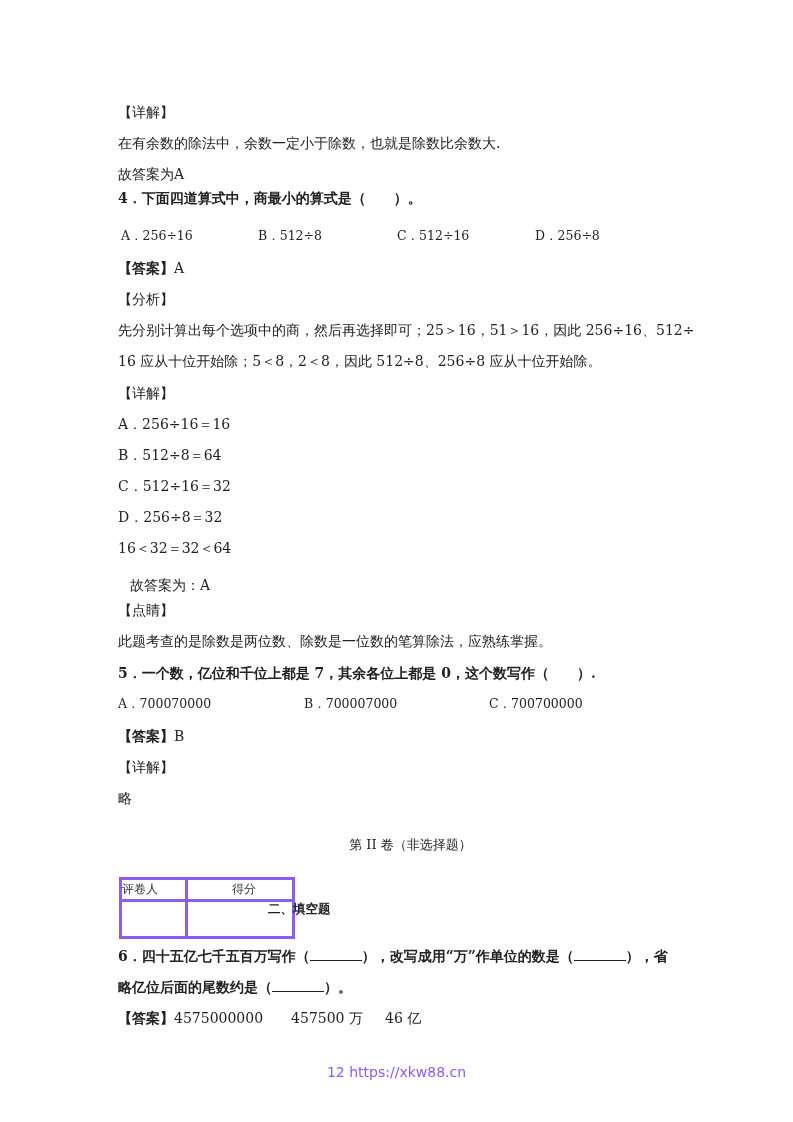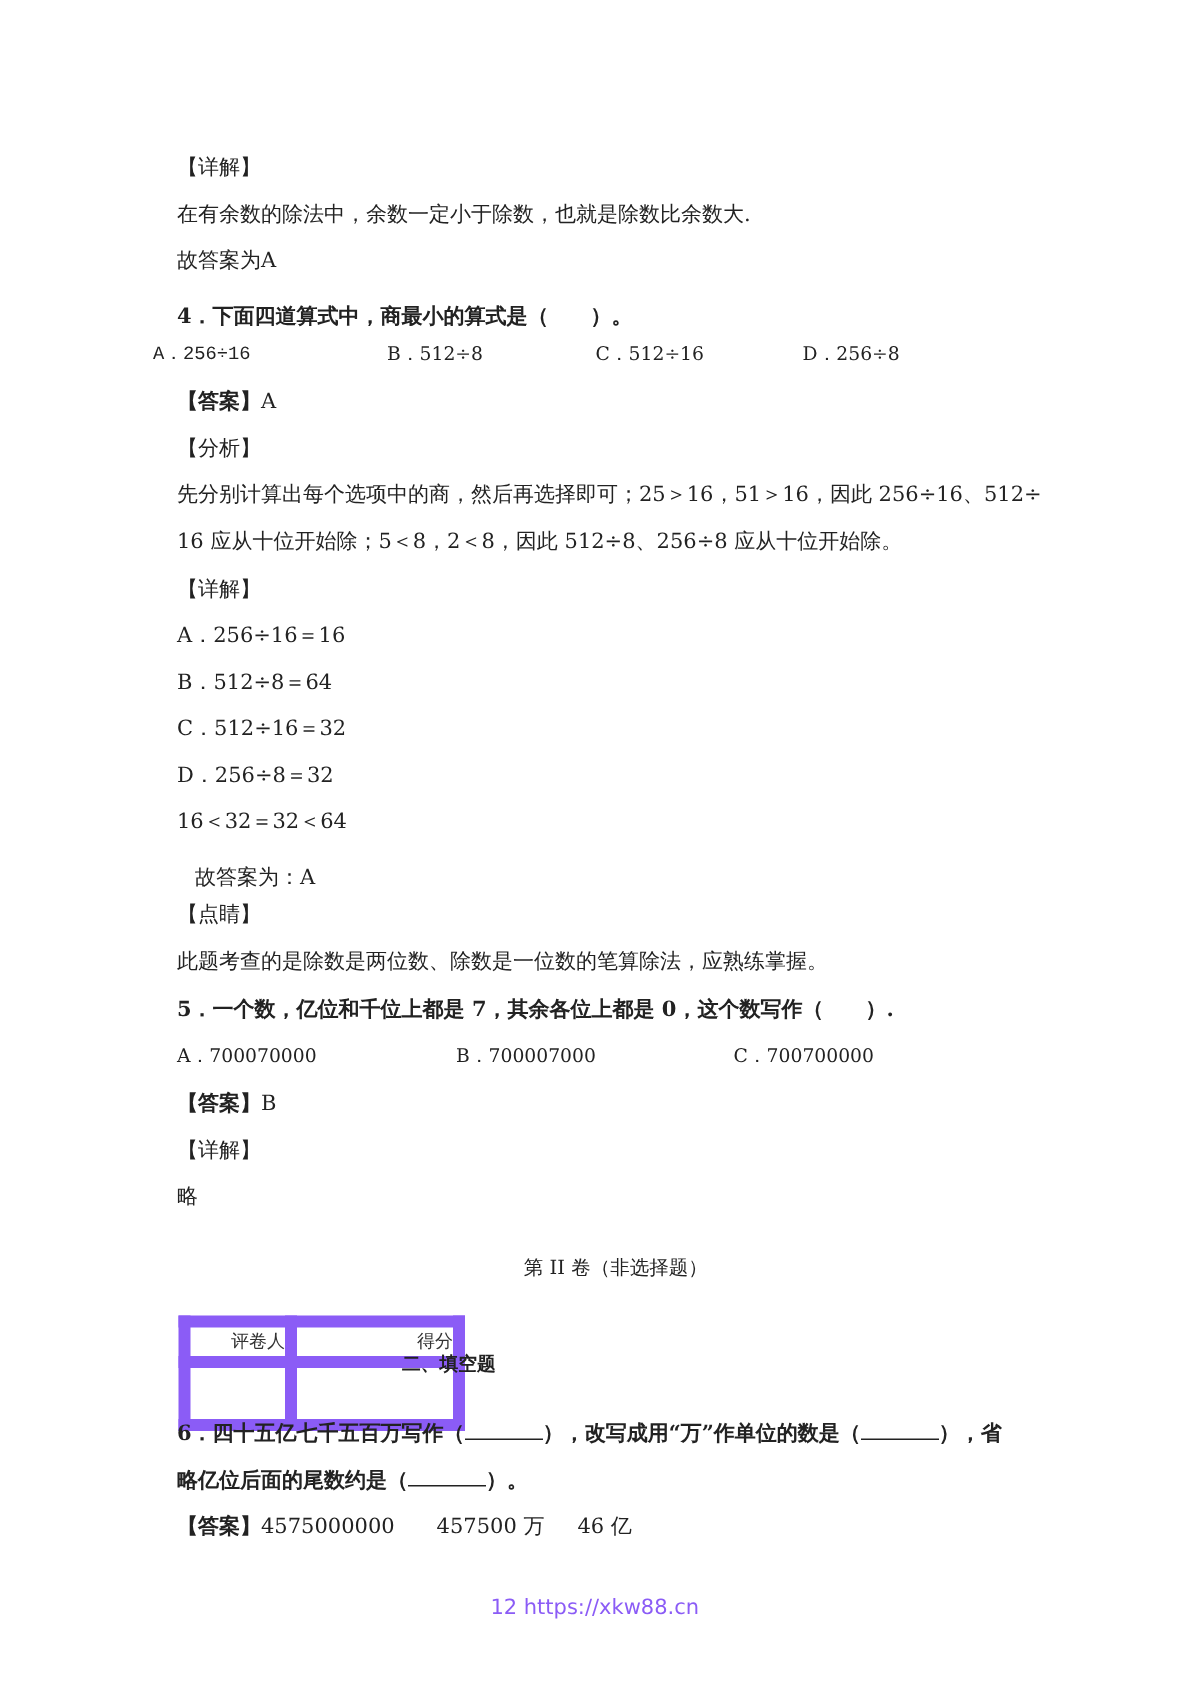--- a/index.html
+++ b/index.html
@@ -3,36 +3,36 @@
   <meta charset="utf-8">
   <style>
     html, body { margin: 0; padding: 0; background: #ffffff; }
     body { width: 793px; height: 1122px; position: relative; overflow: hidden;
            font-family: "DejaVu Serif", "Liberation Serif", serif; color: #222; }
     .line { position: absolute; left: 118px; font-size: 14px; line-height: 16px; white-space: nowrap; }
     .bold { font-weight: bold; }
     .opt { position: absolute; font-size: 12.5px; line-height: 16px; white-space: nowrap; }
     .center-title { position: absolute; left: 0; width: 793px; text-align: center; font-size: 13px; }
     table.score { position: absolute; left: 119px; top: 877px; border-collapse: collapse; }
-    table.score td { border: 8px solid #8b5cf6; font-size: 12px; text-align: right; padding: 0; color: #333; }
+    table.score td { border: 3px solid #8b5cf6; font-size: 12px; text-align: left; padding: 0; color: #333; }
     table.score tr.hdr td { height: 19px; }
     table.score tr.body td { height: 34px; }
     .footer { position: absolute; top: 1064px; left: 0; width: 793px; text-align: center;
               font-family: "DejaVu Sans", sans-serif; font-size: 14px; color: #8b5cf6; }
     .blank { display: inline-block; border-bottom: 1px solid #222; width: 52px; height: 11px; vertical-align: baseline; }
   </style>
 </head>
 <body>
 
 <div class="line" style="top:104px;">【详解】</div>
 <div class="line" style="top:135px;">在有余数的除法中，余数一定小于除数，也就是除数比余数大.</div>
 <div class="line" style="top:166px;">故答案为A</div>
 
-<div class="line bold" style="top:203px;">4．下面四道算式中，商最小的算式是（　　）。</div>
-<div class="opt" style="left:102px; top:228px;font-family:Liberation Mono, monospace;">A．256÷16</div>
+<div class="line bold" style="top:190px;">4．下面四道算式中，商最小的算式是（　　）。</div>
+<div class="opt" style="left:121px; top:228px;">A．256÷16</div>
 <div class="opt" style="left:258px; top:228px;">B．512÷8</div>
 <div class="opt" style="left:397px; top:228px;">C．512÷16</div>
 <div class="opt" style="left:535px; top:228px;">D．256÷8</div>
 
 <div class="line" style="top:260px;">
   <span class="bold">【答案】</span><span>A</span>
 </div>
 <div class="line" style="top:291px;">【分析】</div>
 <div class="line" style="top:322px;">先分别计算出每个选项中的商，然后再选择即可；25＞16，51＞16，因此 256÷16、512÷</div>
 <div class="line" style="top:353px;">16 应从十位开始除；5＜8，2＜8，因此 512÷8、256÷8 应从十位开始除。</div>

